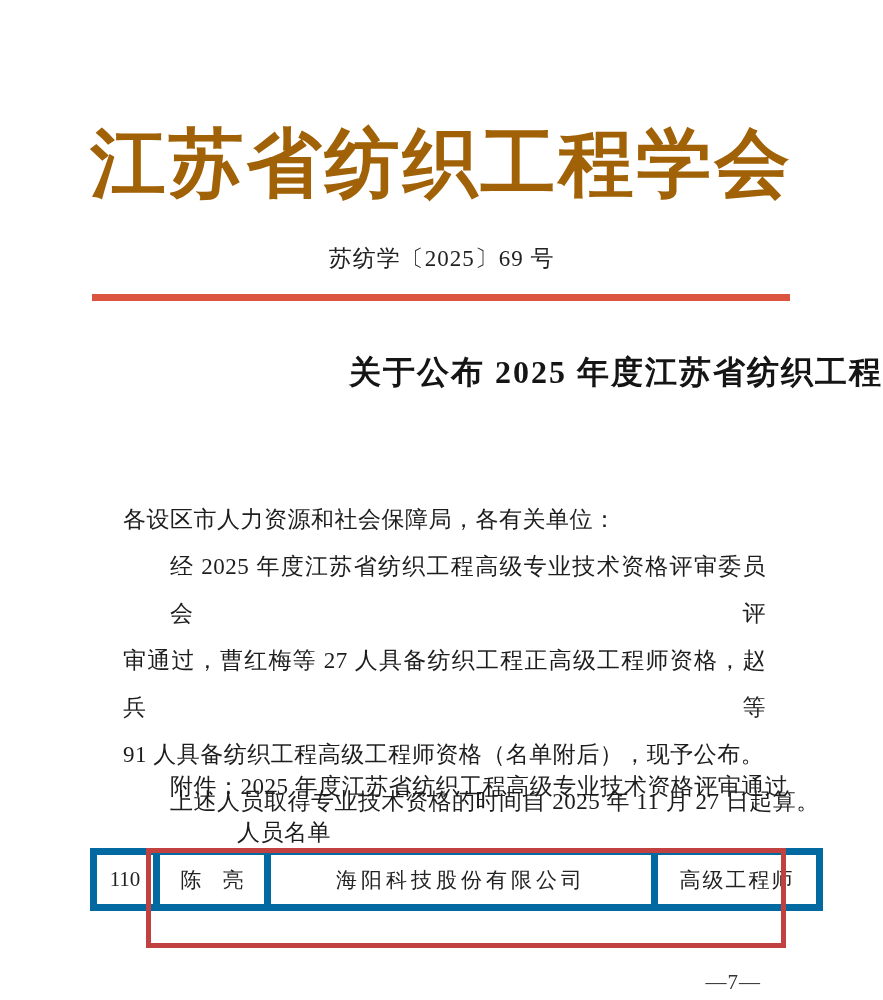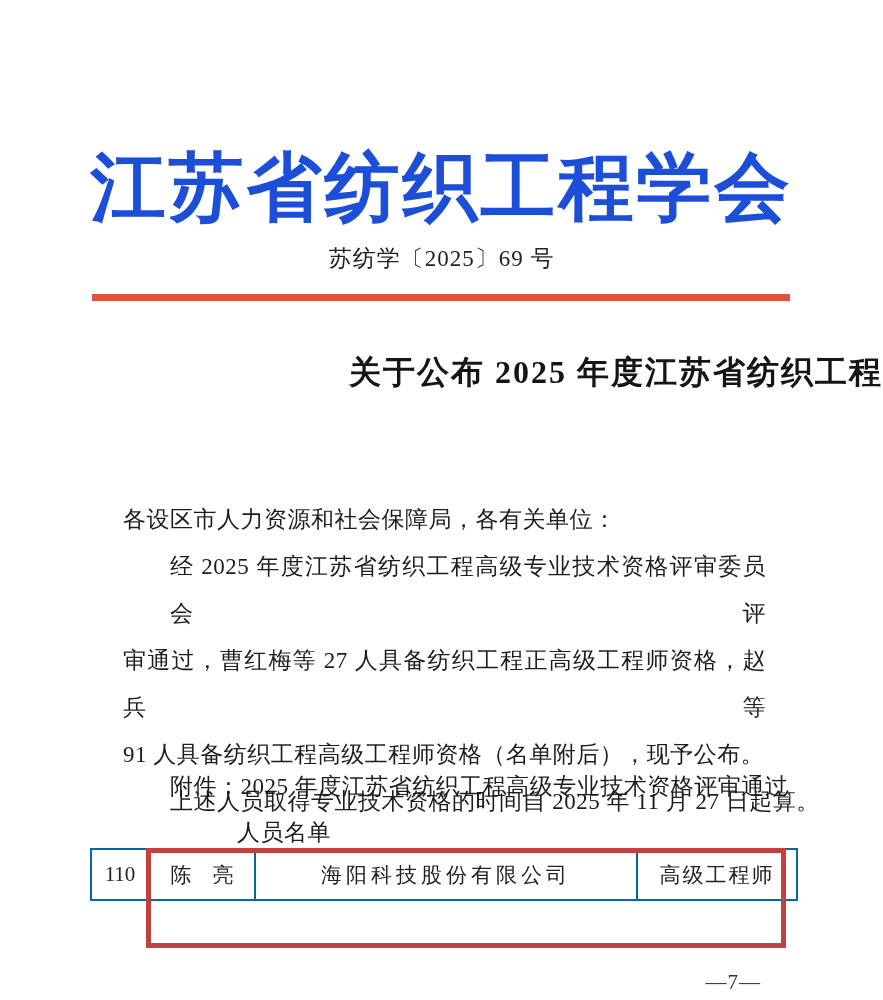--- a/index.html
+++ b/index.html
@@ -5,24 +5,24 @@
   html,body{margin:0;padding:0;background:#ffffff;}
   .page{
     position:relative;
     width:883px;height:1000px;
     background:#ffffff;
     overflow:hidden;
     font-family:"Liberation Serif","DejaVu Serif",serif;
     color:#1e1e1e;
   }
   .org-title{
-    position:absolute;top:138px;left:0;width:100%;
+    position:absolute;top:114px;left:0;width:100%;
     text-align:center;
     font-size:75px;font-weight:bold;
-    color:#1d4ed8;
+    color:#a16207;
     letter-spacing:3px;
     white-space:nowrap;
   }
   .doc-number{
     position:absolute;top:243px;left:0;width:100%;
     text-align:center;
     font-size:23px;color:#222;
     letter-spacing:1px;
   }
   .red-line{
@@ -51,21 +51,21 @@
   .attachment .line{line-height:46px;white-space:nowrap;}
   .att-indent1{padding-left:47px;}
   .att-indent2{padding-left:114px;}
   .results-table{
     position:absolute;top:848px;left:90px;
     border-collapse:collapse;
     font-size:21px;color:#222;
     table-layout:fixed;
   }
   .results-table td{
-    border:2px solid #0369a1;
+    border:7px solid #0369a1;
     text-align:center;
     vertical-align:middle;
     height:49px;
     padding:0;
     overflow:hidden;
   }
   .col-no{width:56px;}
   .col-name{width:104px;}
   .col-company{width:380px;letter-spacing:4px;}
   .col-title{width:158px;letter-spacing:2px;}

